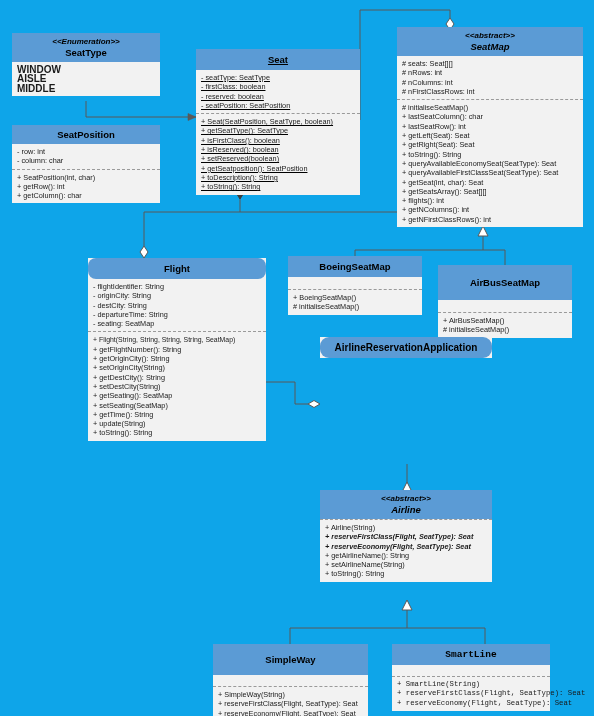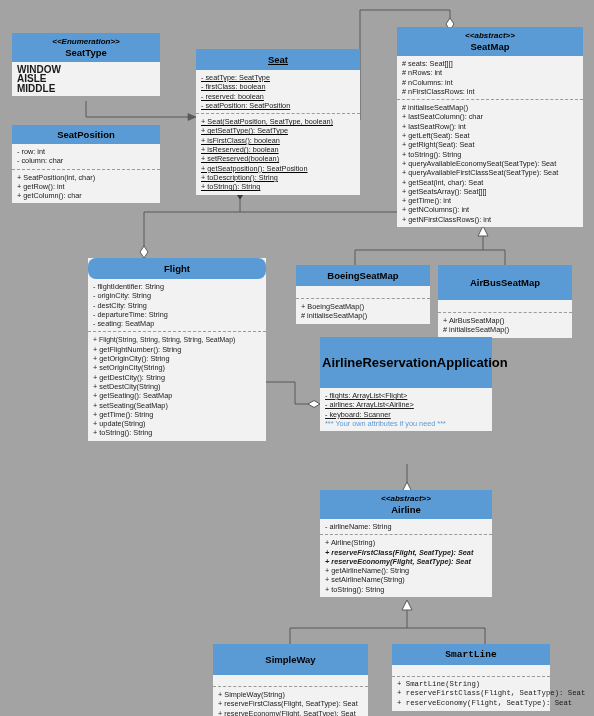--- a/index.html
+++ b/index.html
@@ -4,21 +4,21 @@
 <style>
   html, body {
     margin: 0;
     padding: 0;
     background: #ffffff;
   }
   #canvas {
     position: relative;
     width: 594px;
     height: 716px;
-    background: #a3a3a3;
+    background: #0ea5e9;
     font-family: "Liberation Sans", sans-serif;
     overflow: hidden;
   }
   svg#wires {
     position: absolute;
     left: 0; top: 0;
     width: 594px;
     height: 716px;
     pointer-events: none;
   }
@@ -39,20 +39,21 @@
     box-sizing: border-box;
   }
   .umlhdr .stereo {
     display: block;
     font-weight: bold;
     font-style: italic;
     font-size: 8px;
     line-height: 10px;
   }
   .umlhdr.abstract .name {
+    font-style: italic;
     margin-top: 36px;
   }
   .umlsec {
     padding: 3px 4px 3px 5px;
     box-sizing: border-box;
   }
   .umlsec.divided {
     border-top: 1px dashed #9a9a9a;
   }
   .umlrow {
@@ -201,21 +202,21 @@
       <div class="umlrow"># initialiseSeatMap()</div>
       <div class="umlrow">+ lastSeatColumn(): char</div>
       <div class="umlrow">+ lastSeatRow(): int</div>
       <div class="umlrow">+ getLeft(Seat): Seat</div>
       <div class="umlrow">+ getRight(Seat): Seat</div>
       <div class="umlrow">+ toString(): String</div>
       <div class="umlrow">+ queryAvailableEconomySeat(SeatType): Seat</div>
       <div class="umlrow">+ queryAvailableFirstClassSeat(SeatType): Seat</div>
       <div class="umlrow">+ getSeat(int, char): Seat</div>
       <div class="umlrow">+ getSeatsArray(): Seat[][]</div>
-      <div class="umlrow">+ getTime(): int</div>
+      <div class="umlrow">+ flights(): int</div>
       <div class="umlrow">+ getNColumns(): int</div>
       <div class="umlrow">+ getNFirstClassRows(): int</div>
     </div>
   </div>
 
   <div class="umlbox" style="left:88px; top:258px; width:178px;">
     <div class="umlhdr" style="padding:5px 16px;border-radius:8px;">
       <span class="name">Flight</span>
     </div>
     <div class="umlsec">
@@ -233,21 +234,21 @@
       <div class="umlrow">+ getDestCity(): String</div>
       <div class="umlrow">+ setDestCity(String)</div>
       <div class="umlrow">+ getSeating(): SeatMap</div>
       <div class="umlrow">+ setSeating(SeatMap)</div>
       <div class="umlrow">+ getTime(): String</div>
       <div class="umlrow">+ update(String)</div>
       <div class="umlrow">+ toString(): String</div>
     </div>
   </div>
 
-  <div class="umlbox" style="left:288px; top:265px; width:134px;margin-left:8px;">
+  <div class="umlbox" style="left:288px; top:256px; width:134px;">
     <div class="umlhdr" style="padding:5px 2px;">
       <span class="name">BoeingSeatMap</span>
     </div>
     <div class="umlsec" style="height:12px;"></div>
     <div class="umlsec divided">
       <div class="umlrow">+ BoeingSeatMap()</div>
       <div class="umlrow"># initialiseSeatMap()</div>
     </div>
   </div>
 
@@ -256,38 +257,29 @@
       <span class="name">AirBusSeatMap</span>
     </div>
     <div class="umlsec" style="height:12px;"></div>
     <div class="umlsec divided">
       <div class="umlrow">+ AirBusSeatMap()</div>
       <div class="umlrow"># initialiseSeatMap()</div>
     </div>
   </div>
 
   <div class="umlbox" style="left:320px; top:337px; width:172px;">
-    <div class="umlhdr" style="padding:20px 2px; font-size:13px;">
+    <div class="umlhdr" style="padding:5px 2px; font-size:10px;border-radius:9px;">
       <span class="name">AirlineReservationApplication</span>
-    </div>
-    <div class="umlsec">
-      <div class="umlrow staticop">- flights: ArrayList&lt;Flight&gt;</div>
-      <div class="umlrow staticop">- airlines: ArrayList&lt;Airline&gt;</div>
-      <div class="umlrow staticop">- keyboard: Scanner</div>
-      <div class="umlrow note">*** Your own attributes if you need ***</div>
     </div>
   </div>
 
   <div class="umlbox" style="left:320px; top:490px; width:172px;">
     <div class="umlhdr abstract">
       <span class="stereo">&lt;&lt;abstract&gt;&gt;</span>
       <span class="name">Airline</span>
-    </div>
-    <div class="umlsec">
-      <div class="umlrow">- airlineName: String</div>
     </div>
     <div class="umlsec divided">
       <div class="umlrow">+ Airline(String)</div>
       <div class="umlrow abstractop">+ reserveFirstClass(Flight, SeatType): Seat</div>
       <div class="umlrow abstractop">+ reserveEconomy(Flight, SeatType): Seat</div>
       <div class="umlrow">+ getAirlineName(): String</div>
       <div class="umlrow">+ setAirlineName(String)</div>
       <div class="umlrow">+ toString(): String</div>
     </div>
   </div>

